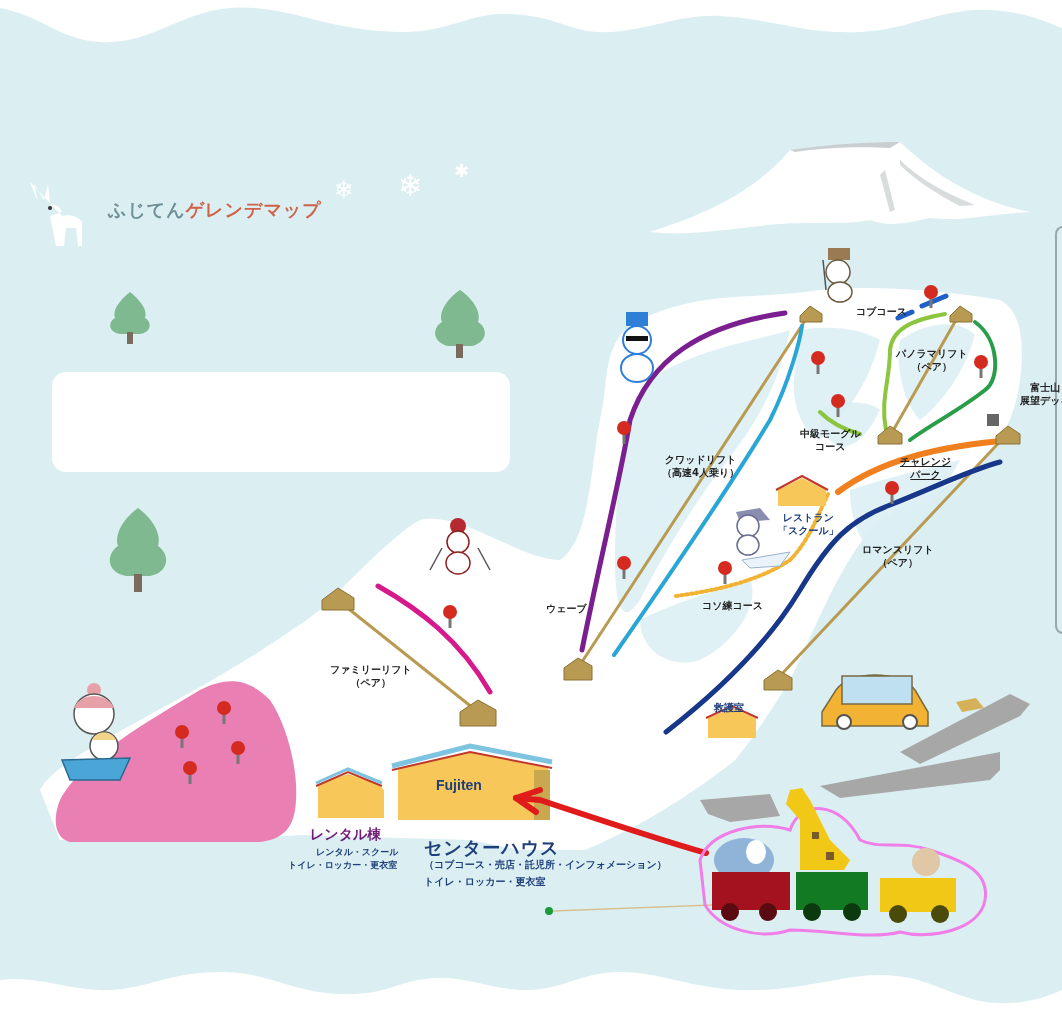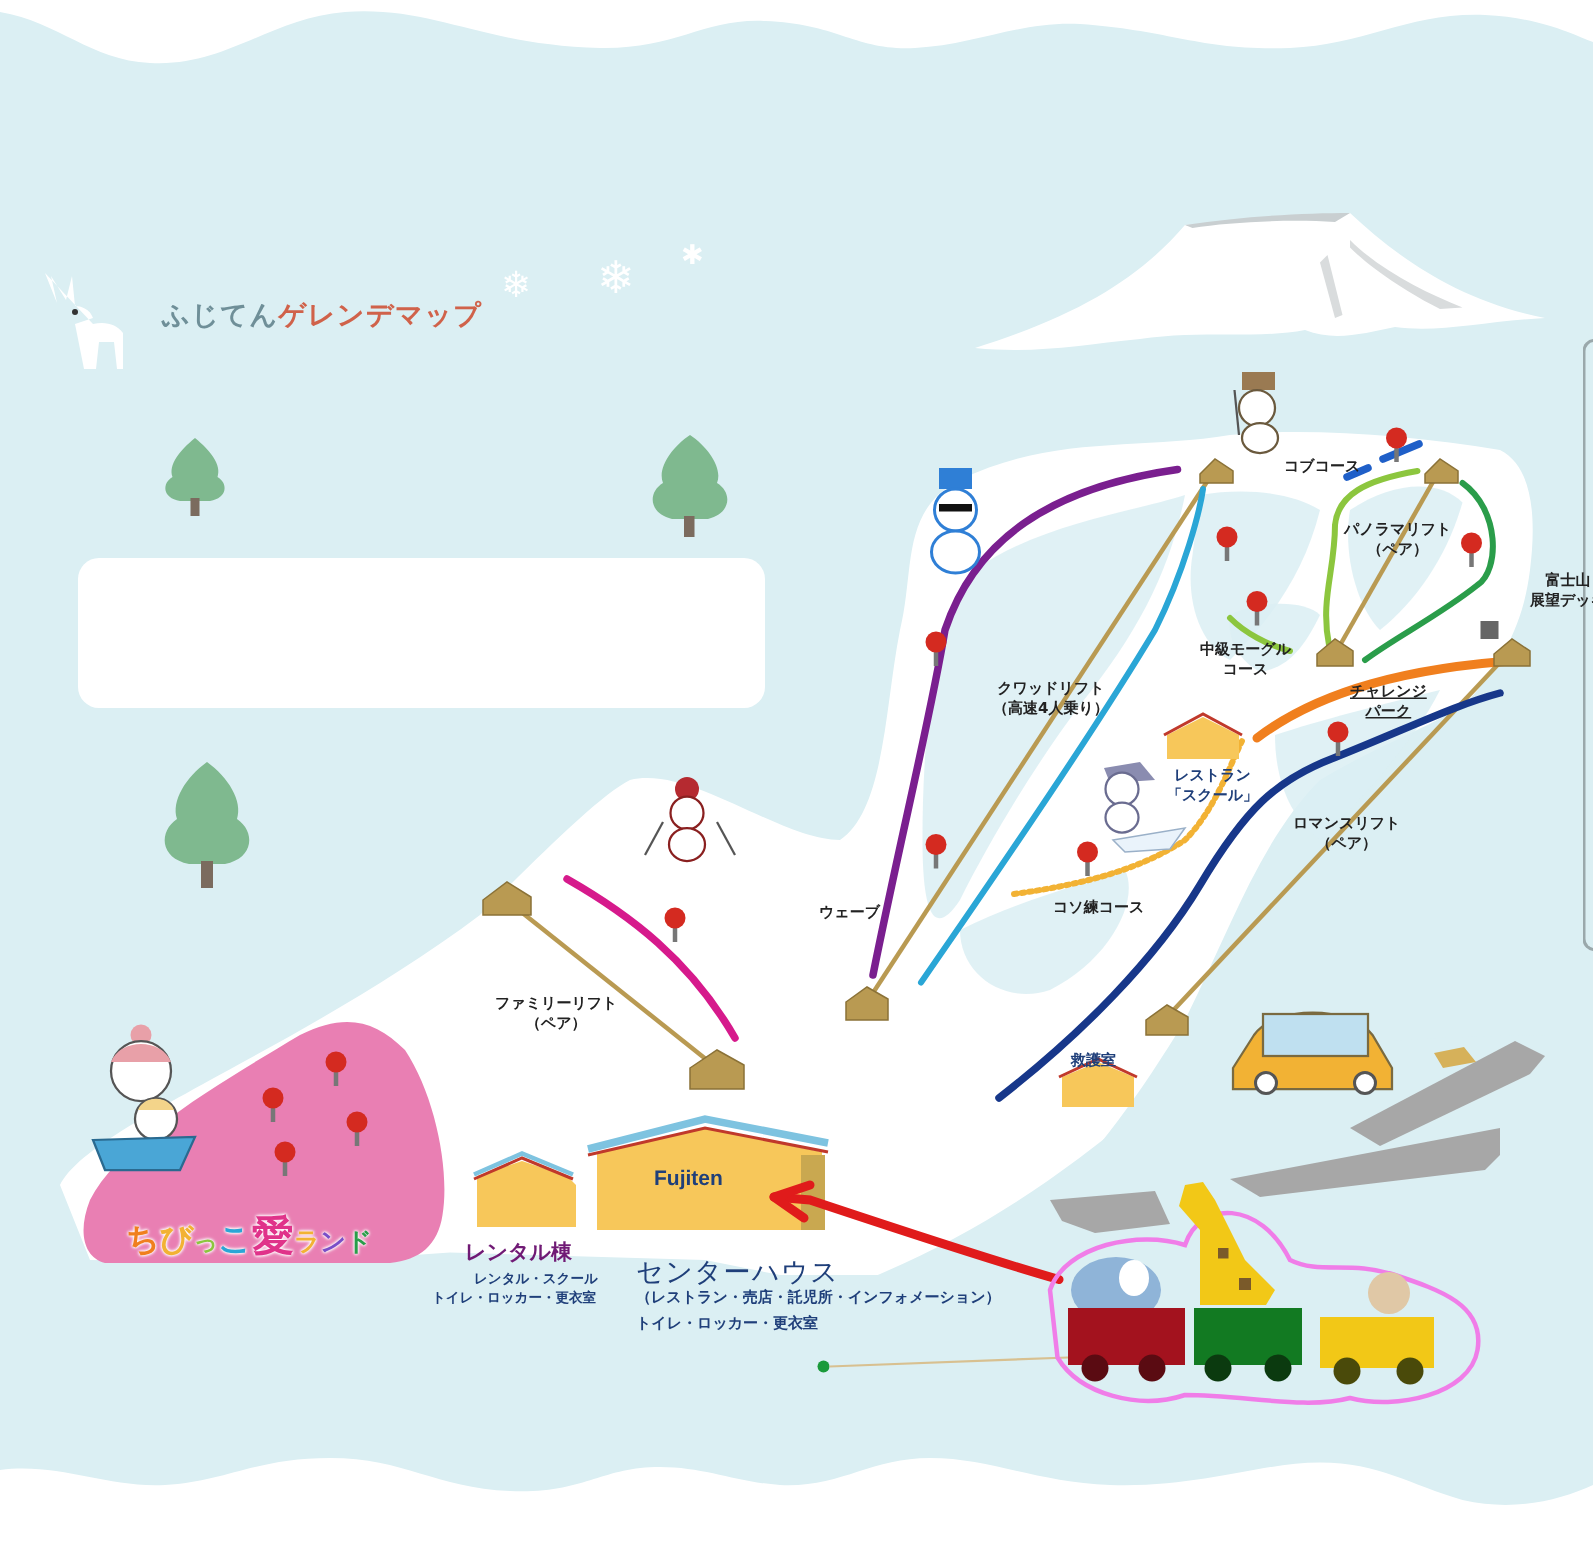--- a/index.html
+++ b/index.html
@@ -9,21 +9,21 @@
   .lbl{position:absolute;font-family:"DejaVu Sans",sans-serif;color:#222;font-weight:bold;white-space:nowrap;line-height:1.25;text-align:center;}
   .lbl.small{font-size:10px;}
   .lbl.blue{color:#1f3f7a;}
   .title{position:absolute;left:108px;top:198px;font-family:"DejaVu Sans",sans-serif;font-size:18px;font-weight:bold;letter-spacing:1px;white-space:nowrap;}
   .title .a{color:#6f8f98;}
   .title .b{color:#d0624a;}
   .blank-box{position:absolute;left:52px;top:372px;width:458px;height:100px;background:#fff;border-radius:14px;}
   .scroll-thumb{position:absolute;left:1055px;top:226px;width:10px;height:404px;border:2px solid #9aa8ab;border-right:none;border-radius:8px 0 0 8px;}
   .chibi-label{position:absolute;left:84px;top:805px;font-size:22px;font-weight:bold;font-family:"DejaVu Sans",sans-serif;white-space:nowrap;text-shadow:0 0 2px #fff,0 0 2px #fff,0 0 3px #fff;}
   .fujiten{position:absolute;left:436px;top:777px;font-size:14px;font-weight:bold;color:#1f3f7a;font-family:"Liberation Sans",sans-serif;}
-  .center-title{position:absolute;left:424px;top:836px;font-size:18px;font-weight:normal;color:#1f3f7a;letter-spacing:1px;white-space:nowrap;}
+  .center-title{position:absolute;left:424px;top:836px;font-size:18px;font-weight:bold;color:#1f3f7a;letter-spacing:1px;white-space:nowrap;}
   .center-sub{position:absolute;left:424px;font-size:10px;font-weight:bold;color:#1f3f7a;white-space:nowrap;}
   .rental-title{position:absolute;left:310px;top:826px;font-size:14px;font-weight:bold;color:#701a75;white-space:nowrap;}
   .rental-sub{position:absolute;font-size:9px;font-weight:bold;color:#1f3f7a;white-space:nowrap;}
 </style>
 </head>
 <body>
 
 <div id="stage">
 
   <svg class="map" width="1062" height="1030" viewBox="0 0 1062 1030">
@@ -297,24 +297,21 @@
     <div>ロマンスリフト</div>
     <div>（ペア）</div>
   </div>
   <div class="lbl small" style="left:702px;top:600px;">コソ練コース</div>
   <div class="lbl small" style="left:330px;top:664px;">
     <div>ファミリーリフト</div>
     <div>（ペア）</div>
   </div>
   <div class="lbl small blue" style="left:714px;top:702px;">救護室</div>
 
-  <div class="chibi-label">
-    <span style="color:#f07f1e">ち</span><span style="color:#f2b234">び</span><span style="color:#8cc63e;font-size:16px">っ</span><span style="color:#2aa6d6">こ</span><span style="color:#e0338a;font-size:28px">愛</span><span style="color:#f2b234;font-size:17px">ラ</span><span style="color:#7a4fc8;font-size:17px">ン</span><span style="color:#2a9d4a;font-size:17px">ド</span>
-  </div>
 
   <div class="fujiten">Fujiten</div>
   <div class="rental-title">レンタル棟</div>
   <div class="rental-sub" style="left:316px;top:846px;">レンタル・スクール</div>
   <div class="rental-sub" style="left:288px;top:859px;">トイレ・ロッカー・更衣室</div>
   <div class="center-title">センターハウス</div>
-  <div class="center-sub" style="top:858px;">（レストラン・売店・託児所・インフォメーション）</div>
+  <div class="center-sub" style="top:858px;">（コブコース・売店・託児所・インフォメーション）</div>
   <div class="center-sub" style="top:875px;">トイレ・ロッカー・更衣室</div>
 </div>
 
 </body></html>

